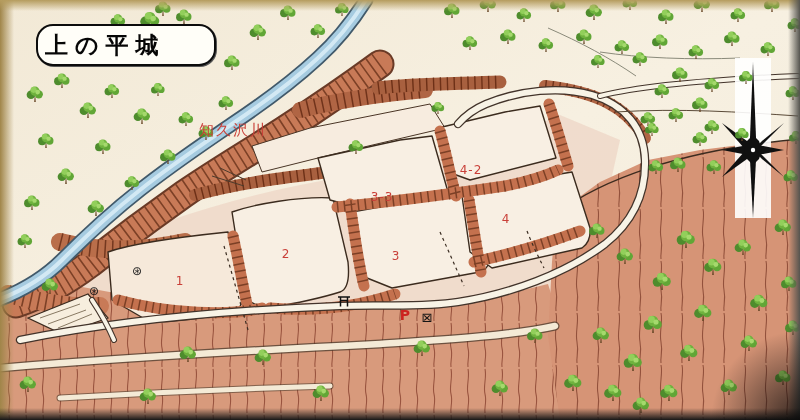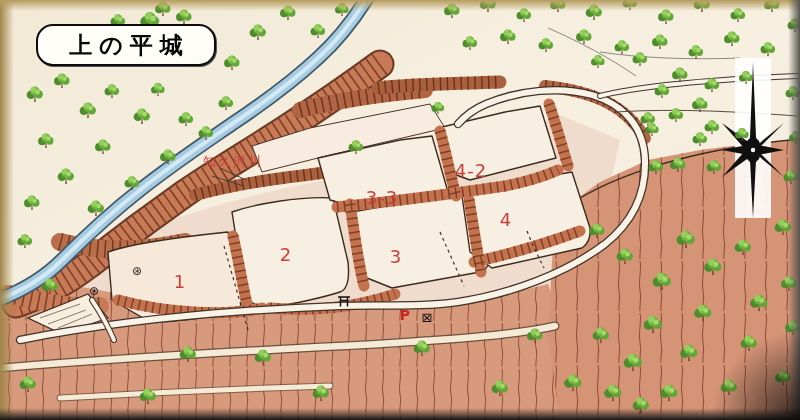--- a/index.html
+++ b/index.html
@@ -10,26 +10,26 @@
   .edge{position:absolute;pointer-events:none;z-index:50;}
   .edge-left{left:0;top:0;bottom:0;width:14px;background:linear-gradient(90deg,#a08549,rgba(160,133,73,0));}
   .edge-top{left:0;top:0;right:0;height:11px;background:linear-gradient(180deg,#b59c5e,rgba(181,156,94,0));}
   .edge-right{right:0;top:0;bottom:0;width:12px;background:linear-gradient(270deg,#55544f,rgba(85,84,79,0));}
   .edge-bottom{left:0;bottom:0;right:0;height:12px;background:linear-gradient(0deg,#181818,rgba(24,24,24,0));}
   .corner-br{right:0;bottom:0;width:90px;height:90px;background:radial-gradient(circle at 100% 100%,rgba(10,10,10,.8),rgba(10,10,10,0) 70%);}
   
   .lbl{position:absolute;z-index:40;transform:translate(-50%,-50%);white-space:nowrap;}
   .title-box{left:36px;top:24px;transform:none;width:176px;height:38px;z-index:41;
      background:#fffef8;border:2.5px solid #0c0c0c;border-radius:17px;
-     display:flex;align-items:center;justify-content:center;
+     display:flex;align-items:center;
      box-shadow:1px 1px 0 #555;}
   .title-box span{font-family:"DejaVu Serif",serif;font-weight:bold;font-size:23px;
      letter-spacing:7px;color:#060606;margin-left:7px;}
-  .river-lbl{left:233px;top:130px;color:var(--label-red,#c93f38);font-size:13px;letter-spacing:2px;margin-top:32px;}
-  .arealbl{color:var(--label-red,#c93f38);font-size:18px;letter-spacing:1px;}
+  .river-lbl{left:233px;top:130px;color:var(--label-red,#c93f38);font-size:15px;letter-spacing:2px;}
+  .arealbl{color:var(--label-red,#c93f38);font-size:12px;letter-spacing:1px;}
   .p-lbl{left:405px;top:315px;color:#cc2320;font-size:14px;font-weight:bold;}
   .box-lbl{left:427px;top:317px;color:#141414;font-size:13px;}
   .shrine{color:#1a1a1a;font-size:12px;}
   .torii{left:344px;top:302px;}
 </style>
 </head>
 <body>
 
 <div class="stage">
 

